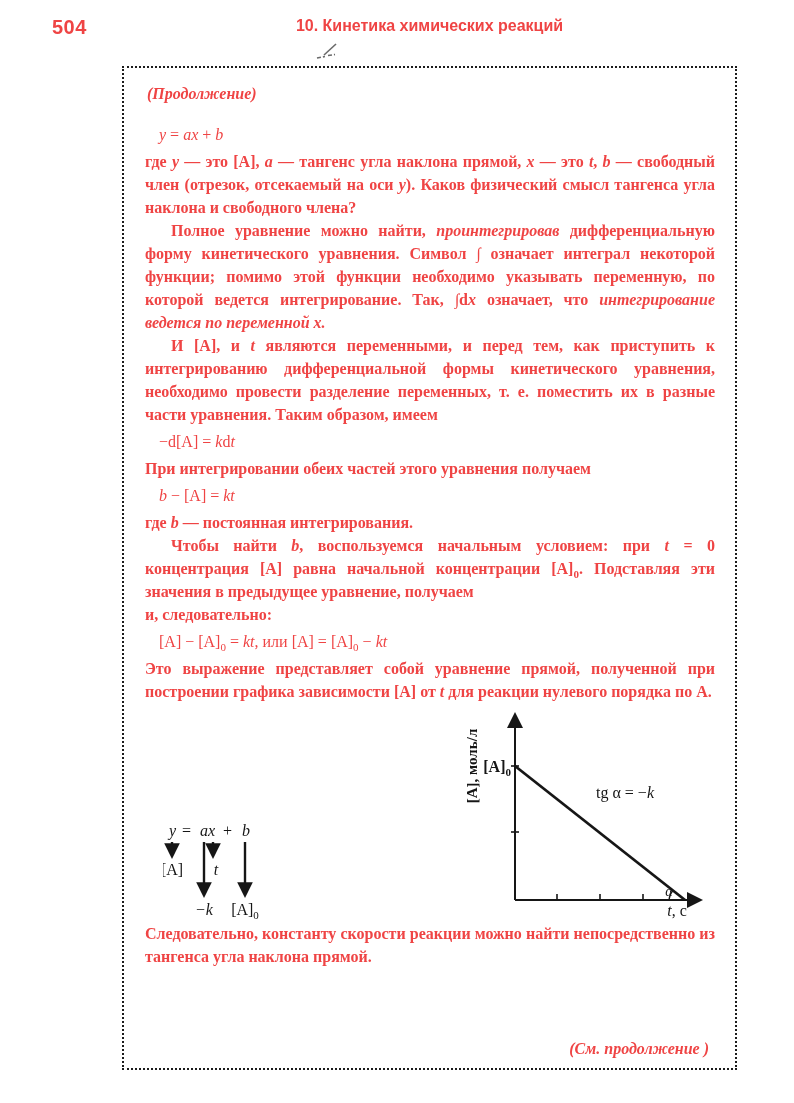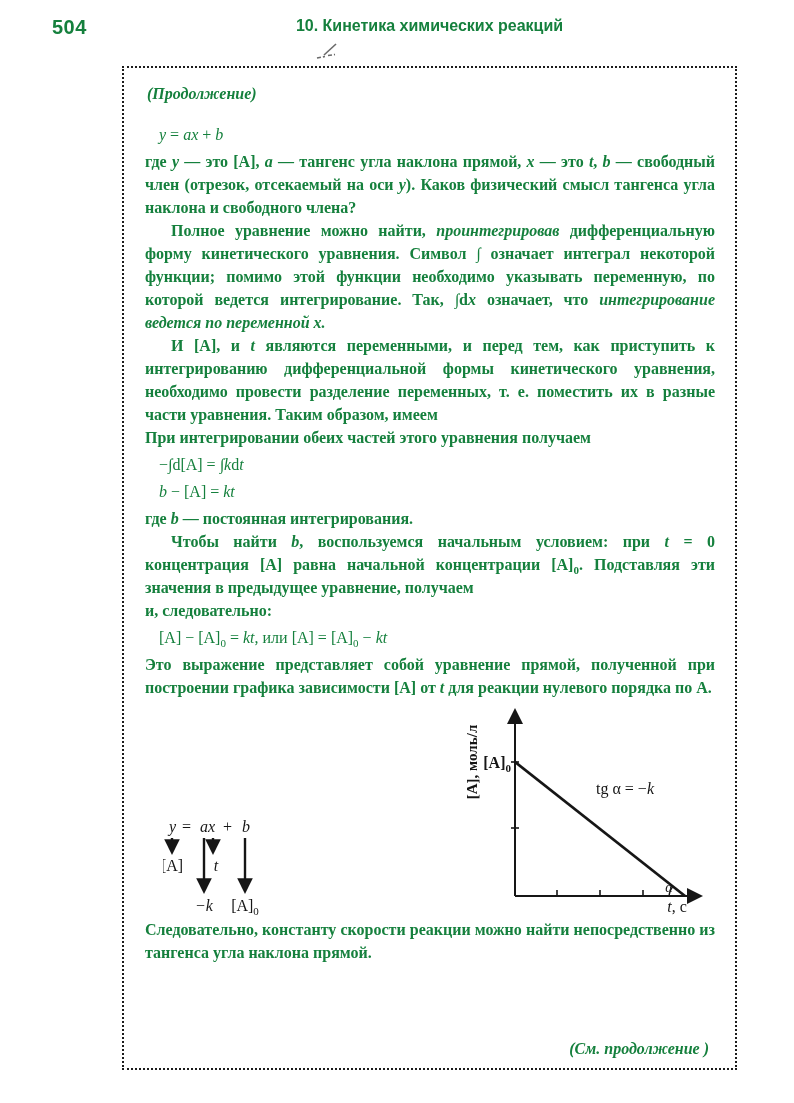--- a/index.html
+++ b/index.html
@@ -1,20 +1,20 @@
 <!DOCTYPE html>
 <html><head>
 <meta charset="utf-8">
 <style>
   html,body{margin:0;padding:0;}
   .page{
     position:relative;
     width:794px;height:1103px;
     background:#ffffff;
-    color:#15803d;
+    color:#ef4444;
     font-family:"Liberation Serif","DejaVu Serif",serif;
     overflow:hidden;
   }
   
   .pagenum{
     position:absolute;left:52px;top:16px;
     font-family:"Liberation Sans","DejaVu Sans",sans-serif;
     font-weight:bold;font-size:20px;letter-spacing:.5px;
   }
   .runtitle{
@@ -64,22 +64,22 @@
   </svg>
 
   <div class="box">
     <div class="cont-label">(Продолжение)</div>
 
     <div id="blocks-top">
         <div class="equation"><span class="it">y</span><span> = </span><span class="it">ax</span><span> + </span><span class="it">b</span></div>
         <div class="para"><span>где </span><span class="it">y</span><span> — это [A], </span><span class="it">a</span><span> — тангенс угла наклона прямой, </span><span class="it">x</span><span> — это </span><span class="it">t</span><span>, </span><span class="it">b</span><span> — свободный член (отрезок, отсекаемый на оси </span><span class="it">y</span><span>). Каков физический смысл тангенса угла наклона и свободного члена?</span></div>
         <div class="para indent"><span>Полное уравнение можно найти, </span><span class="it">проинтегрировав</span><span> дифференциальную форму кинетического уравнения. Символ ∫ означает интеграл некоторой функции; помимо этой функции необходимо указывать переменную, по которой ведется интегрирование. Так, ∫d</span><span class="it">x</span><span> означает, что </span><span class="it">интегрирование ведется по переменной x.</span></div>
         <div class="para indent"><span>И [A], и </span><span class="it">t</span><span> являются переменными, и перед тем, как приступить к интегрированию дифференциальной формы кинетического уравнения, необходимо провести разделение переменных, т. е. поместить их в разные части уравнения. Таким образом, имеем</span></div>
+        <div class="equation"><span>−d[A] = </span><span class="it">k</span><span>d</span><span class="it">t</span></div>
         <div class="para"><span>При интегрировании обеих частей этого уравнения получаем</span></div>
-        <div class="equation"><span>−∫d[A] = ∫</span><span class="it">k</span><span>d</span><span class="it">t</span></div>
         <div class="equation"><span class="it">b</span><span> − [A] = </span><span class="it">kt</span></div>
         <div class="para"><span>где </span><span class="it">b</span><span> — постоянная интегрирования.</span></div>
         <div class="para indent"><span>Чтобы найти </span><span class="it">b</span><span>, воспользуемся начальным условием: при </span><span class="it">t</span><span> = 0 концентрация [A] равна начальной концентрации [A]</span><sub>0</sub><span>. Подставляя эти значения в предыдущее уравнение, получаем</span></div>
         <div class="para"><span>и, следовательно:</span></div>
         <div class="equation"><span>[A] − [A]</span><sub>0</sub><span> = </span><span class="it">kt</span><span>, или [A] = [A]</span><sub>0</sub><span> − </span><span class="it">kt</span></div>
         <div class="para"><span>Это выражение представляет собой уравнение прямой, полученной при построении графика зависимости [A] от </span><span class="it">t</span><span> для реакции нулевого порядка по А.</span></div>
       </div>
 
     <div class="figure">
 

